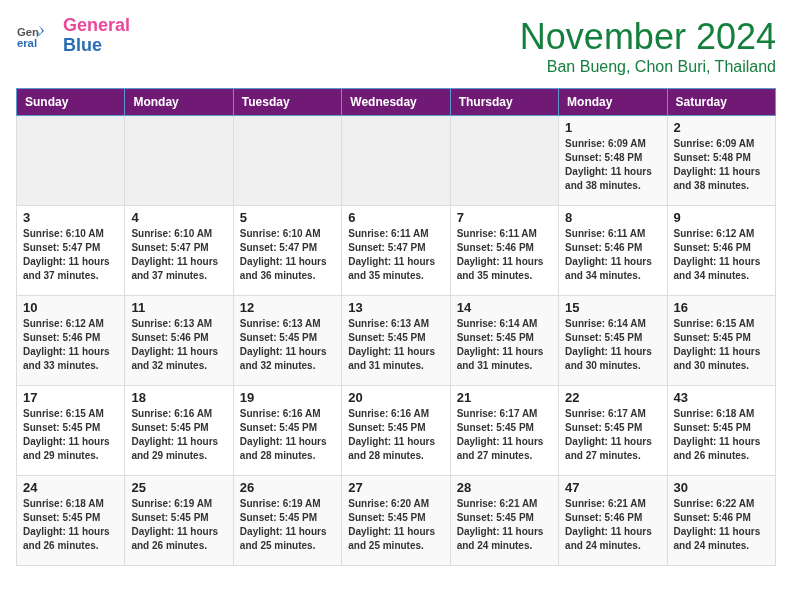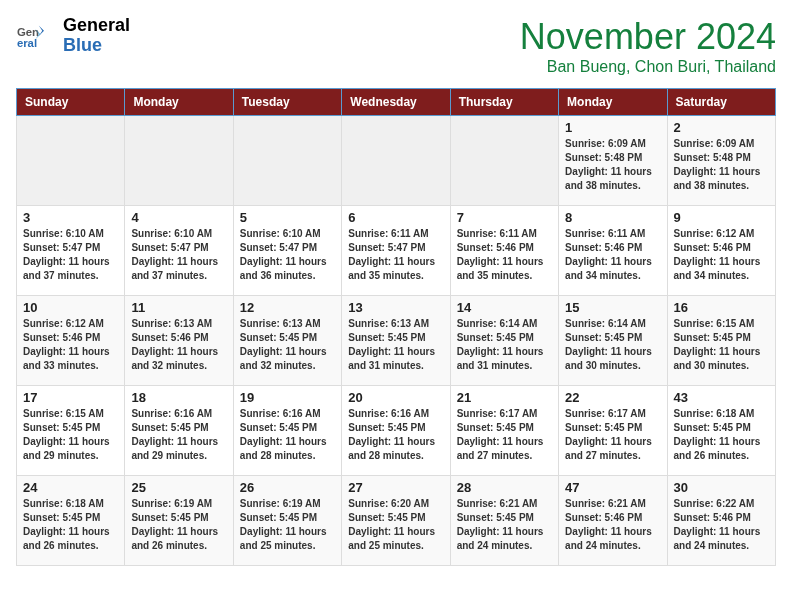--- a/index.html
+++ b/index.html
@@ -19,21 +19,21 @@
     .logo {
       display: flex;
       align-items: center;
       gap: 19px;
     }
     .logo-text {
       font-size: 18px;
       font-weight: bold;
       line-height: 1.1;
     }
-    .logo-general { color: #000000; margin-top: 36px; }
+    .logo-general { color: #ec4899; margin-top: 36px; }
     .logo-blue { color: #2a6db5; }
     .logo-icon {
       width: 28px;
       height: 28px;
     }
     .title-block {
       text-align: right;
     }
     .month-title {
       font-size: 36px;
@@ -42,21 +42,21 @@
     }
     .location {
       font-size: 16px;
       color: #15803d;
     }
     table {
       width: 100%;
       border-collapse: collapse;
     }
     thead tr th {
-      background: #7f1d1d;
+      background: #701a75;
       color: #fff;
       font-size: 12px;
       font-weight: bold;
       text-align: left;
       padding: 6px 8px;
       border: 1px solid #5a9ad0;
     }
     tbody tr td {
       border: 1px solid #ddd;
       vertical-align: top;

